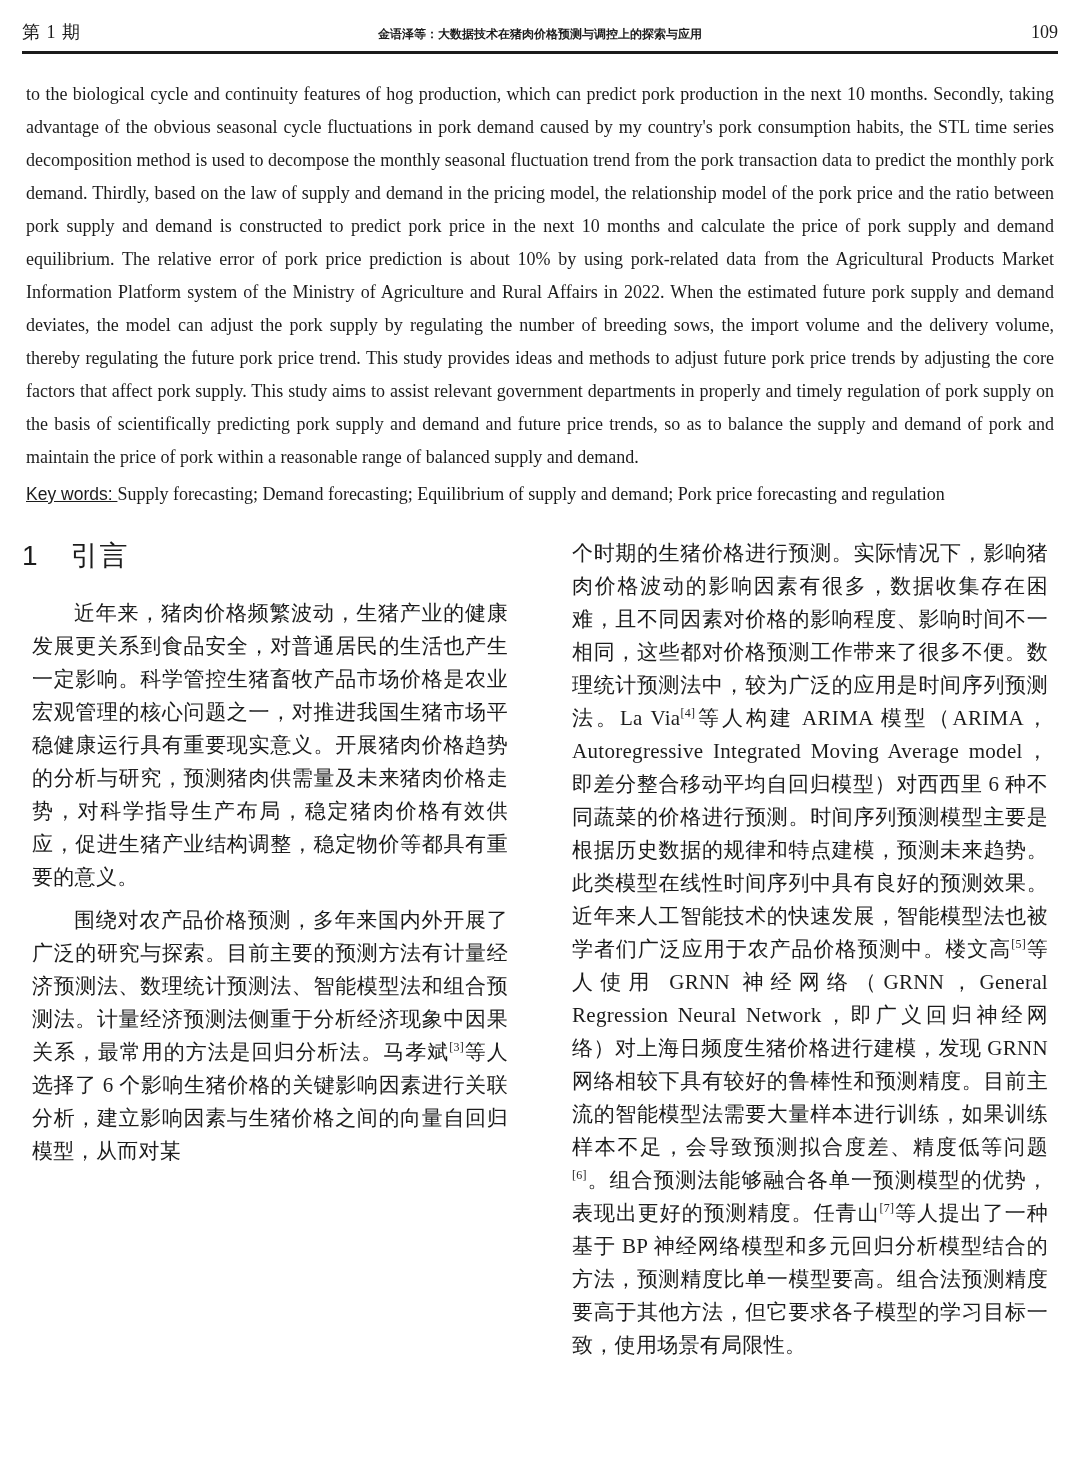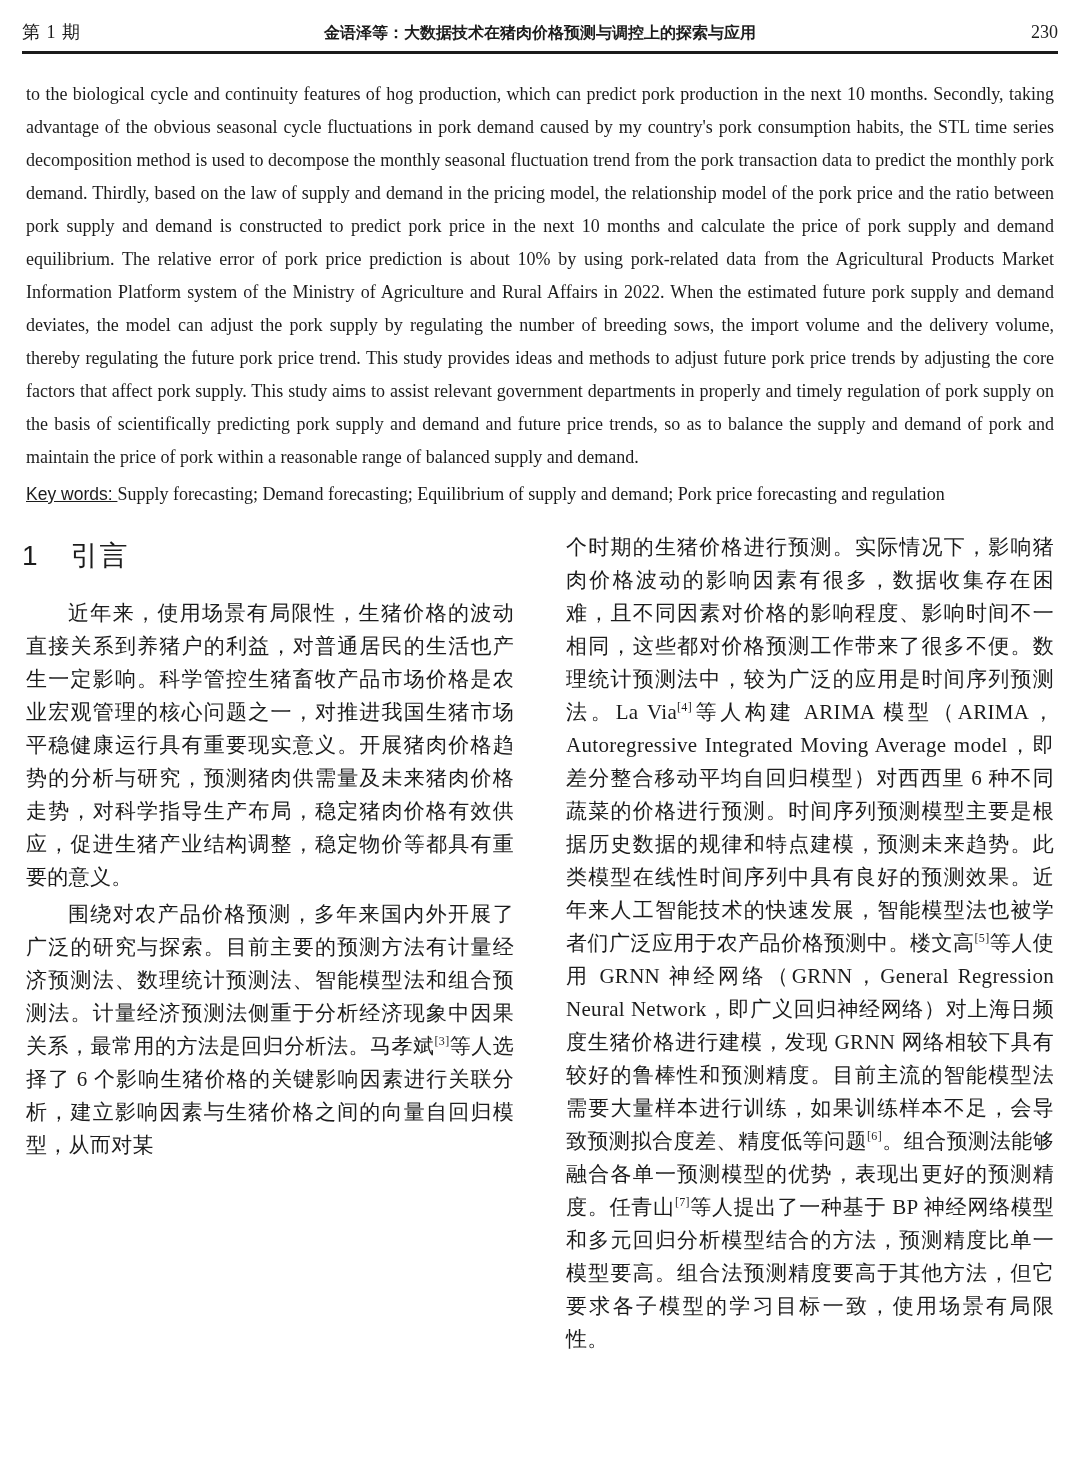--- a/index.html
+++ b/index.html
@@ -16,21 +16,21 @@
   .running-head {
     display: flex; justify-content: space-between; align-items: baseline;
     font-size: 18px;
     padding: 2px 0 7px 0;
     border-bottom: 3px solid #1b1b1b;
   }
   .running-head .issue { width: 180px; letter-spacing: 1px; }
   .running-head .title {
     flex: 1; text-align: center;
     font-family: "Liberation Sans", "DejaVu Sans", sans-serif;
-    font-weight: 700; font-size: 16px;
+    font-weight: 700; font-size: 12px;
   }
   .running-head .pageno { width: 180px; text-align: right; }
 
   
   .abstract {
     margin-top: 24px;
     font-size: 18px;
     line-height: 33px;
     text-align: justify;
   }
@@ -50,21 +50,21 @@
   .col { flex: 1; min-width: 0; }
   .section-heading {
     font-family: "Liberation Sans", "DejaVu Sans", sans-serif;
     font-weight: 500;
     font-size: 28px;
     margin: 10px 0 22px 0;
     letter-spacing: 1px;
   }
   .section-heading .sec-num { margin-right: 32px; }
   .cn p {
-    margin: 4px;
+    margin: 10px;
     font-size: 21px;
     line-height: 33px;
     text-align: justify;
     text-justify: inter-character;
     letter-spacing: 0.3px;
   }
   .cn p.indent { text-indent: 2em; }
   .cn sup, .abstract sup {
     font-size: 12px;
     line-height: 0;
@@ -72,35 +72,35 @@
   }
 </style>
 </head>
 <body>
 
 <div class="page">
 
   <div class="running-head">
     <span class="issue">第 1 期</span>
     <span class="title">金语泽等：大数据技术在猪肉价格预测与调控上的探索与应用</span>
-    <span class="pageno">230</span>
+    <span class="pageno">109</span>
   </div>
 
   <div class="abstract">
     <p>to the biological cycle and continuity features of hog production, which can predict pork production in the next 10 months. Secondly, taking advantage of the obvious seasonal cycle fluctuations in pork demand caused by my country's pork consumption habits, the STL time series decomposition method is used to decompose the monthly seasonal fluctuation trend from the pork transaction data to predict the monthly pork demand. Thirdly, based on the law of supply and demand in the pricing model, the relationship model of the pork price and the ratio between pork supply and demand is constructed to predict pork price in the next 10 months and calculate the price of pork supply and demand equilibrium. The relative error of pork price prediction is about 10% by using pork-related data from the Agricultural Products Market Information Platform system of the Ministry of Agriculture and Rural Affairs in 2022. When the estimated future pork supply and demand deviates, the model can adjust the pork supply by regulating the number of breeding sows, the import volume and the delivery volume, thereby regulating the future pork price trend. This study provides ideas and methods to adjust future pork price trends by adjusting the core factors that affect pork supply. This study aims to assist relevant government departments in properly and timely regulation of pork supply on the basis of scientifically predicting pork supply and demand and future price trends, so as to balance the supply and demand of pork and maintain the price of pork within a reasonable range of balanced supply and demand.</p>
     <p class="keywords"><span class="kw-label">Key words: </span><span>Supply forecasting; Demand forecasting; Equilibrium of supply and demand; Pork price forecasting and regulation</span></p>
   </div>
 
   <div class="columns">
 
     <div class="col cn">
       <div class="section-heading">
         <span class="sec-num">1</span><span>引言</span>
       </div>
-      <p class="indent">近年来，使用场景有局限性，生猪价格的波动直接关系到养猪户的利益，对普通居民的生活也产生一定影响。科学管控生猪畜牧产品市场价格是农业宏观管理的核心问题之一，对推进我国生猪市场平稳健康运行具有重要现实意义。开展猪肉价格趋势的分析与研究，预测猪肉供需量及未来猪肉价格走势，对科学指导生产布局，稳定猪肉价格有效供应，促进生猪产业结构调整，稳定物价等都具有重要的意义。</p>
+      <p class="indent">近年来，猪肉价格频繁波动，生猪产业的健康发展更关系到食品安全，对普通居民的生活也产生一定影响。科学管控生猪畜牧产品市场价格是农业宏观管理的核心问题之一，对推进我国生猪市场平稳健康运行具有重要现实意义。开展猪肉价格趋势的分析与研究，预测猪肉供需量及未来猪肉价格走势，对科学指导生产布局，稳定猪肉价格有效供应，促进生猪产业结构调整，稳定物价等都具有重要的意义。</p>
       <p class="indent">围绕对农产品价格预测，多年来国内外开展了广泛的研究与探索。目前主要的预测方法有计量经济预测法、数理统计预测法、智能模型法和组合预测法。计量经济预测法侧重于分析经济现象中因果关系，最常用的方法是回归分析法。马孝斌<sup>[3]</sup>等人选择了 6 个影响生猪价格的关键影响因素进行关联分析，建立影响因素与生猪价格之间的向量自回归模型，从而对某</p>
     </div>
 
     <div class="col cn">
       <p>个时期的生猪价格进行预测。实际情况下，影响猪肉价格波动的影响因素有很多，数据收集存在困难，且不同因素对价格的影响程度、影响时间不一相同，这些都对价格预测工作带来了很多不便。数理统计预测法中，较为广泛的应用是时间序列预测法。La Via<sup>[4]</sup>等人构建 ARIMA 模型（ARIMA，Autoregressive Integrated Moving Average model，即差分整合移动平均自回归模型）对西西里 6 种不同蔬菜的价格进行预测。时间序列预测模型主要是根据历史数据的规律和特点建模，预测未来趋势。此类模型在线性时间序列中具有良好的预测效果。近年来人工智能技术的快速发展，智能模型法也被学者们广泛应用于农产品价格预测中。楼文高<sup>[5]</sup>等人使用 GRNN 神经网络（GRNN，General Regression Neural Network，即广义回归神经网络）对上海日频度生猪价格进行建模，发现 GRNN 网络相较下具有较好的鲁棒性和预测精度。目前主流的智能模型法需要大量样本进行训练，如果训练样本不足，会导致预测拟合度差、精度低等问题<sup>[6]</sup>。组合预测法能够融合各单一预测模型的优势，表现出更好的预测精度。任青山<sup>[7]</sup>等人提出了一种基于 BP 神经网络模型和多元回归分析模型结合的方法，预测精度比单一模型要高。组合法预测精度要高于其他方法，但它要求各子模型的学习目标一致，使用场景有局限性。</p>
     </div>
 
   </div>
 
 </div>

